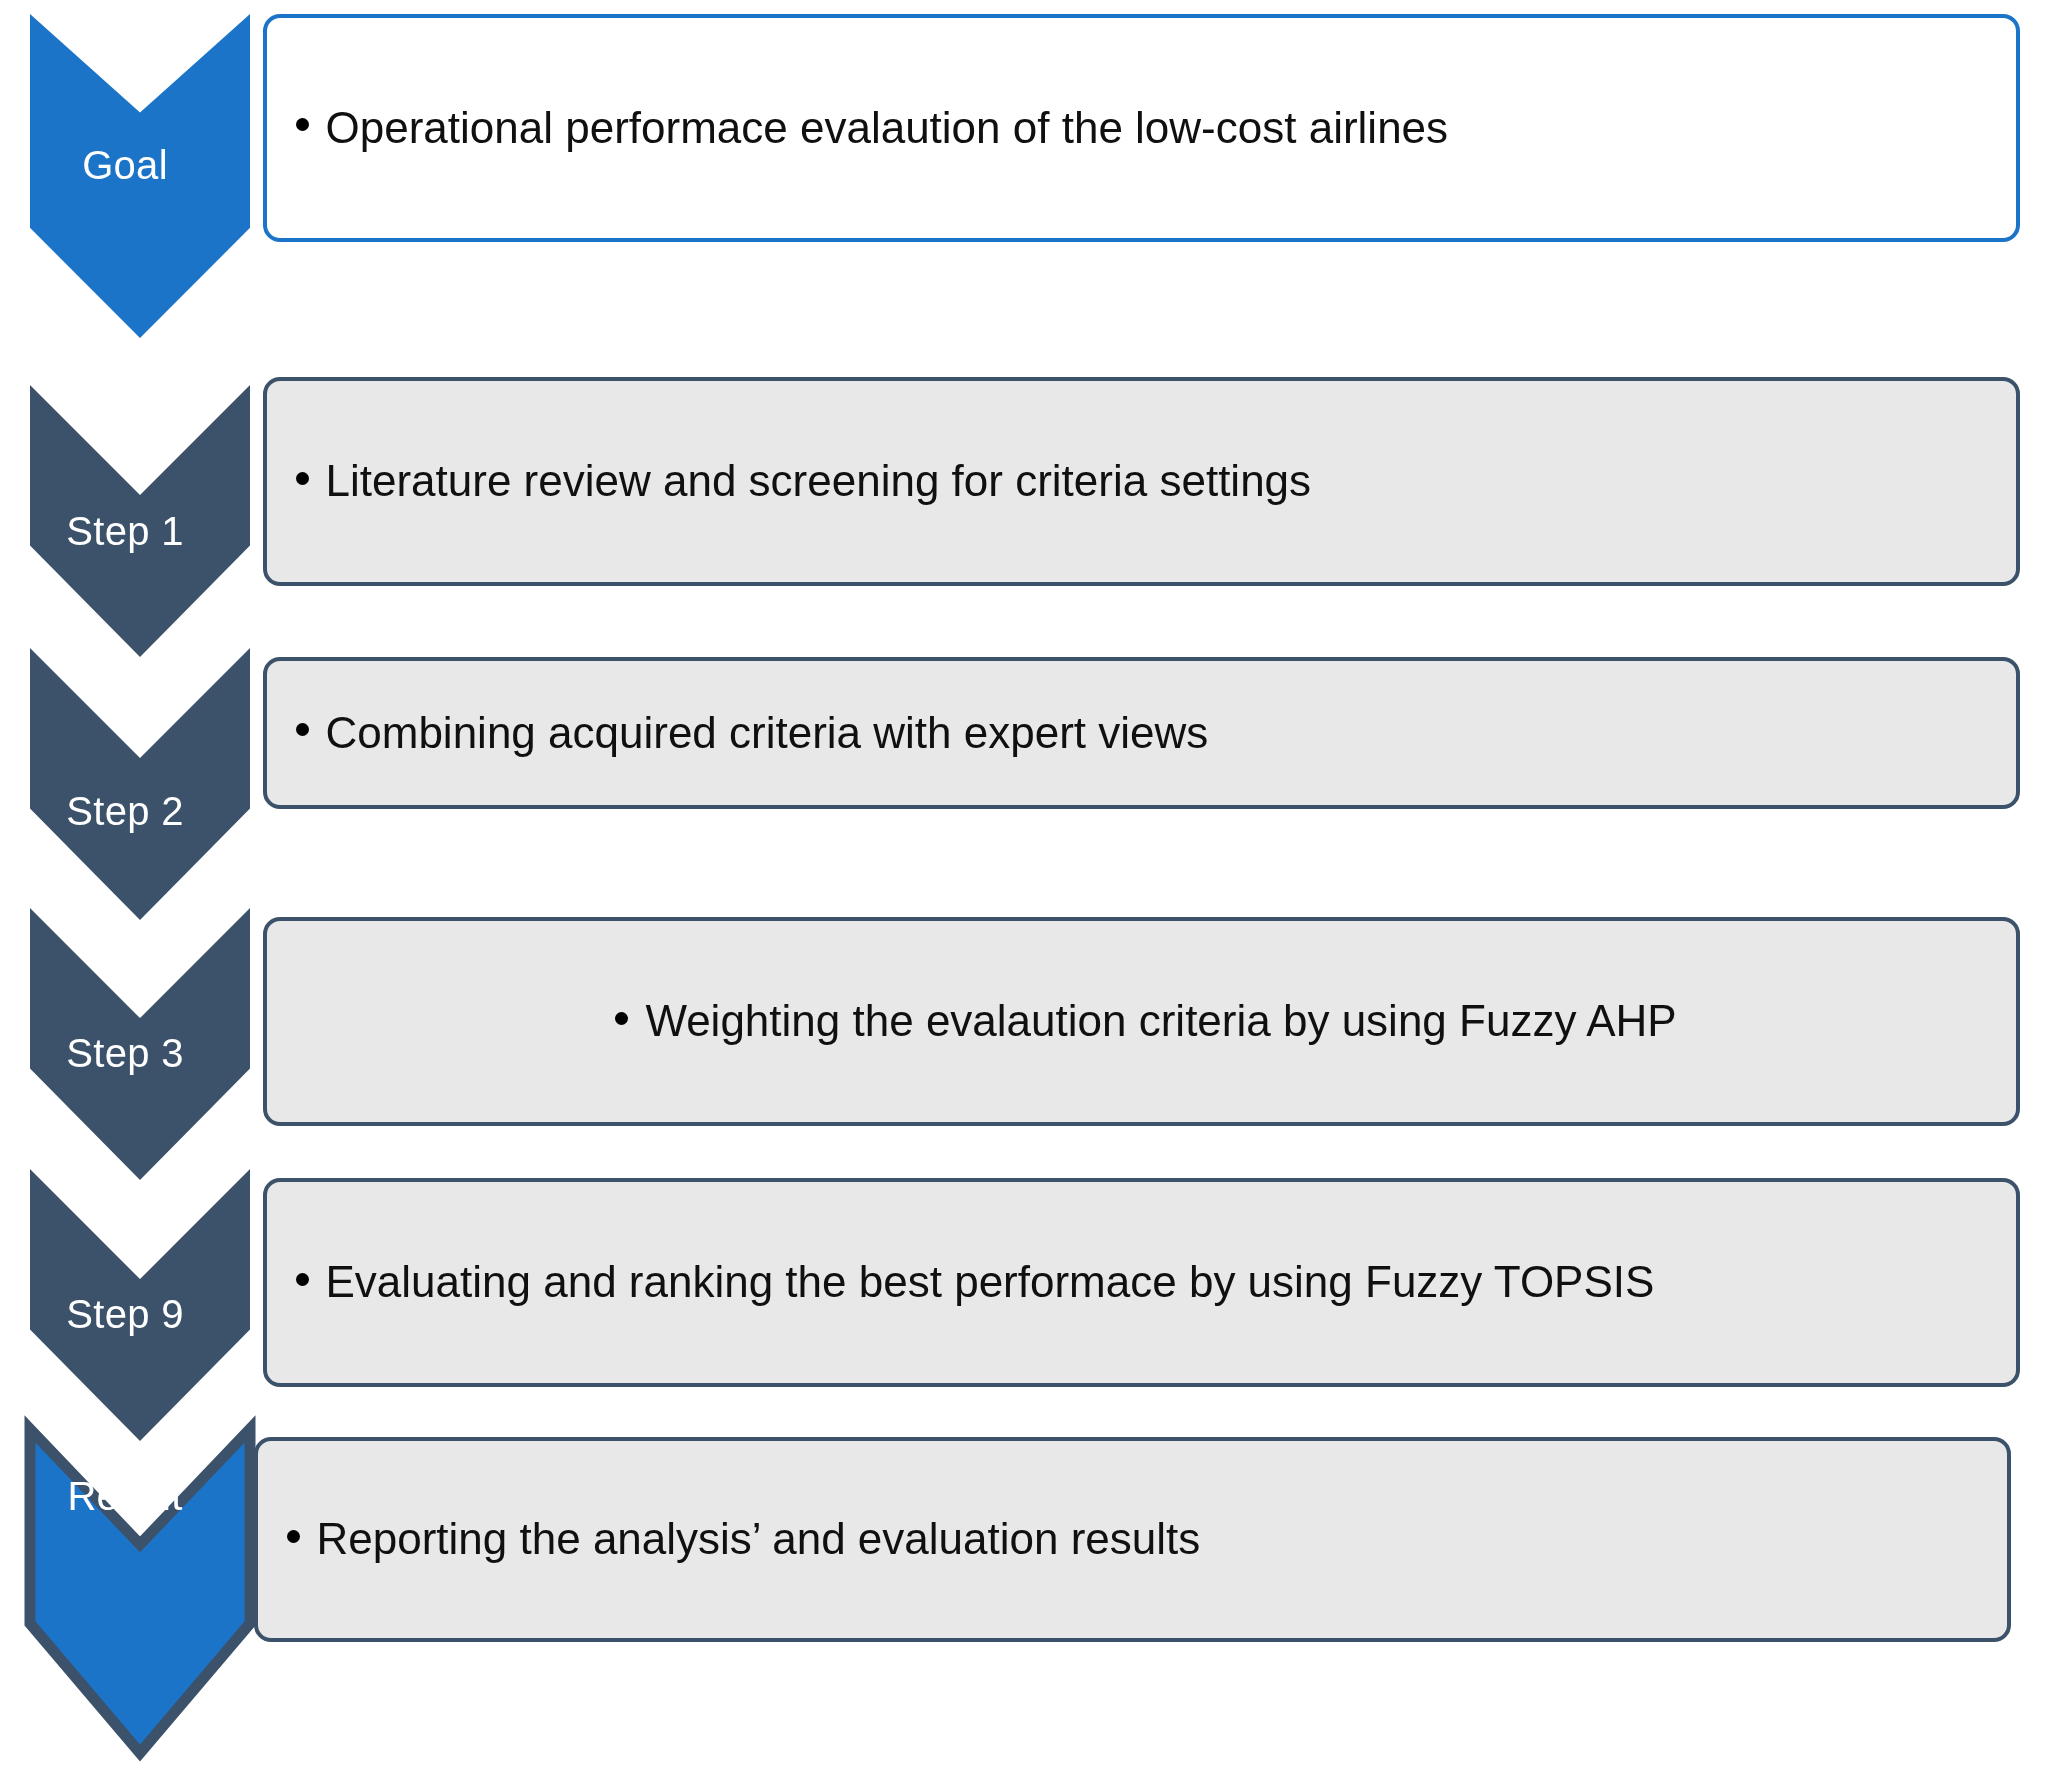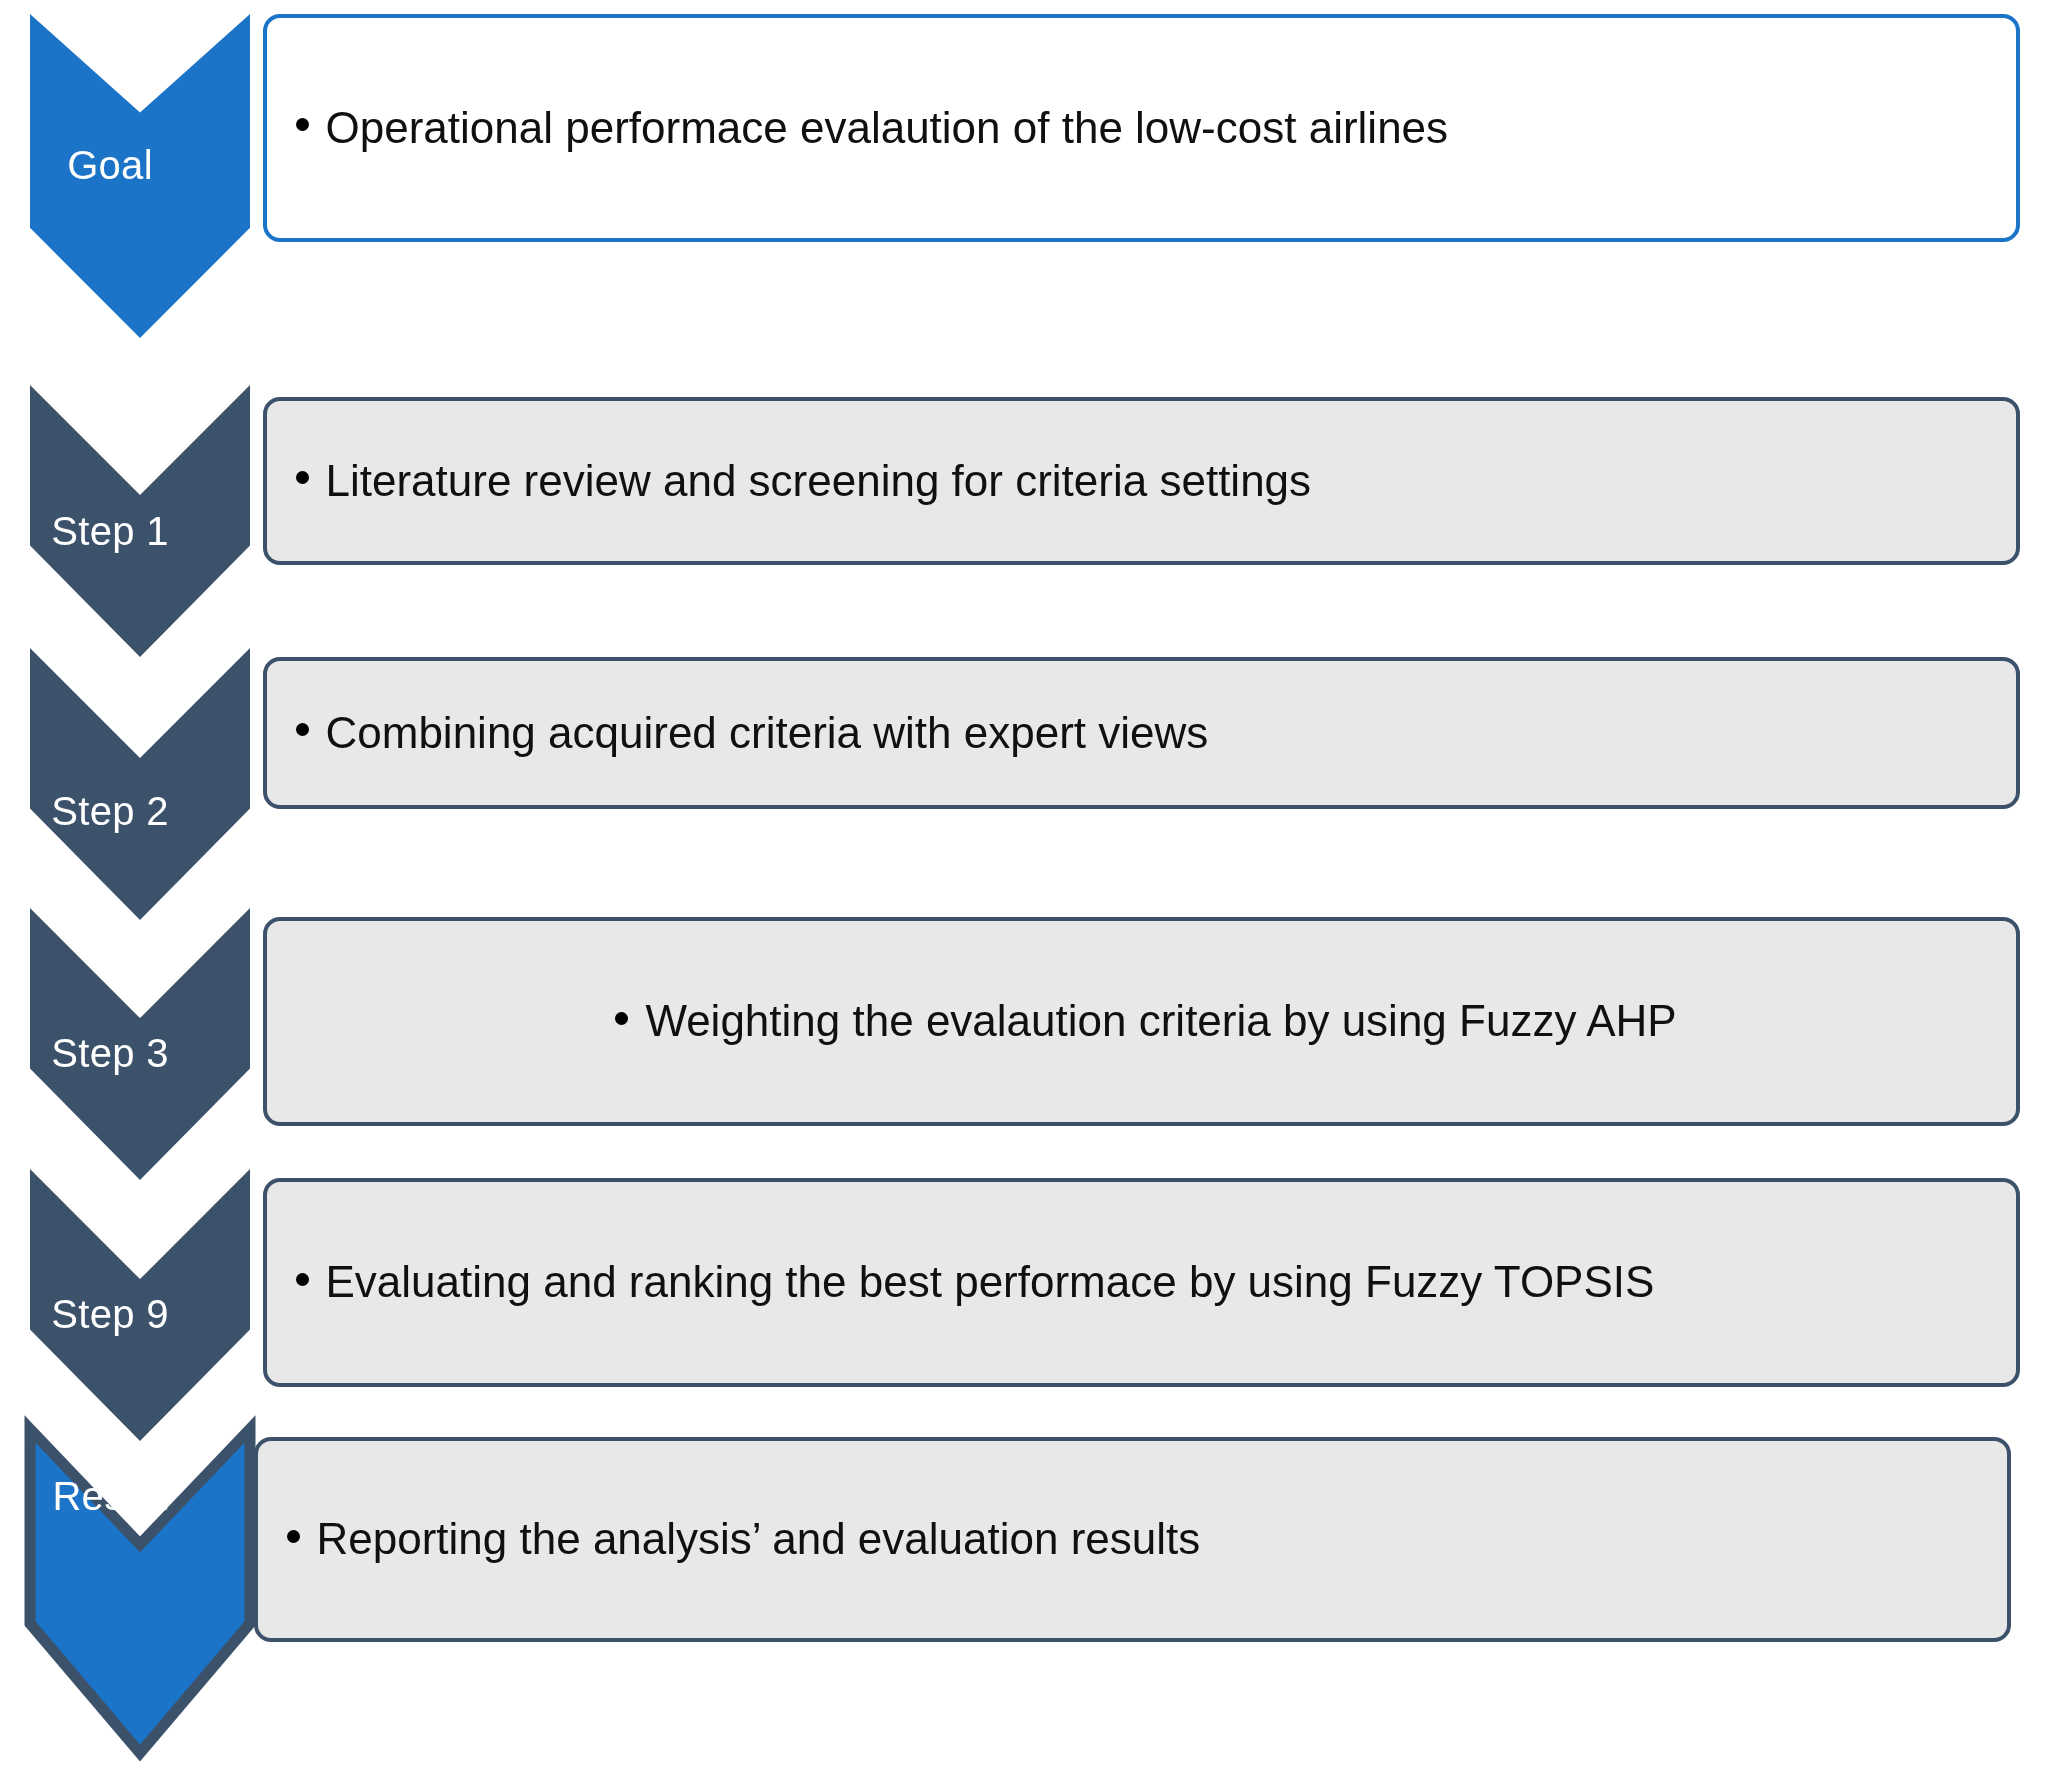--- a/index.html
+++ b/index.html
@@ -44,20 +44,21 @@
     position: absolute;
     left: 0;
     width: 220px;
     text-align: center;
     color: #ffffff;
     font-size: 40px;
     font-family: "Liberation Sans", sans-serif;
     letter-spacing: 0.3px;
     white-space: nowrap;
     pointer-events: none;
+    padding-left: 15px;
   }
 
   
   .box {
     position: absolute;
     box-sizing: border-box;
     display: flex;
     align-items: center;
   }
   .box-goal {
@@ -118,21 +119,21 @@
 
   <div class="row">
 
     <div class="chev" style="top:385px; height:272px;">
       <svg viewBox="0 0 340 420" preserveAspectRatio="none">
         <polygon points="0,0 170,170 340,0 340,248 170,420 0,248" fill="#3c526b"></polygon>
       </svg>
     </div>
     <div class="chev-label" style="top:509px;">Step 1</div>
 
-    <div class="box box-step" style="left:263px; top:397px; width:1757px; height:168px;">
+    <div class="box box-step" style="left:263px; top:377px; width:1757px; height:209px;">
       <div class="bullet-line">
         <span class="bullet-dot"></span>
         <span>Literature review and screening for criteria settings</span>
       </div>
     </div>
   </div>
 
   <div class="row">
 
     <div class="chev" style="top:648px; height:272px;">

